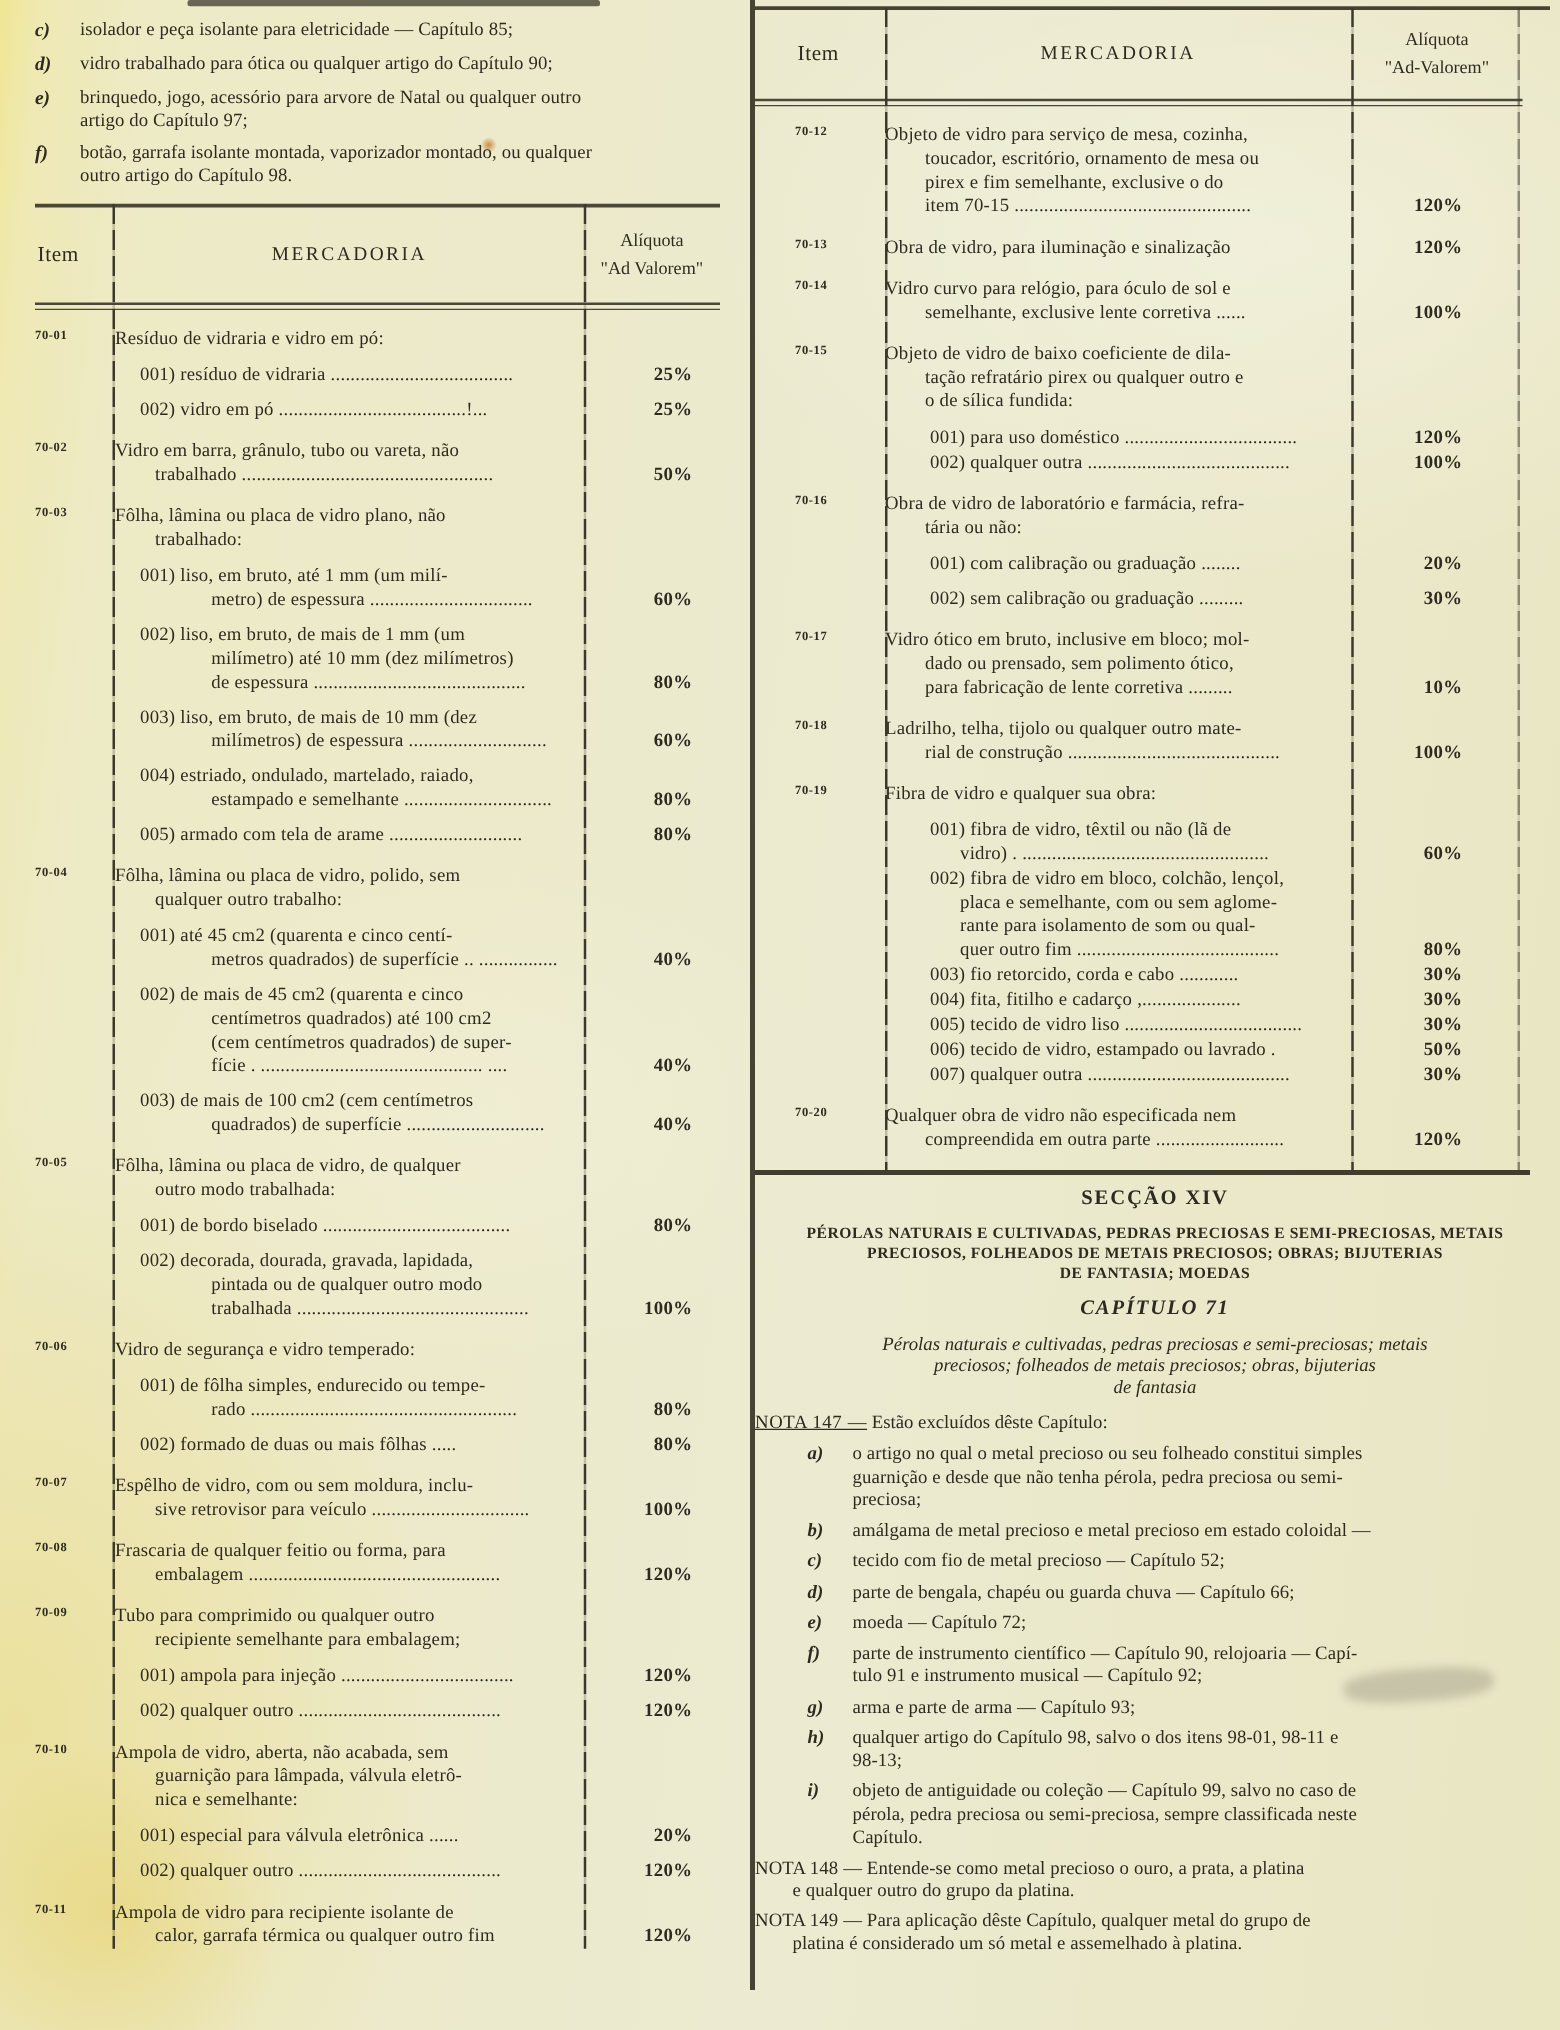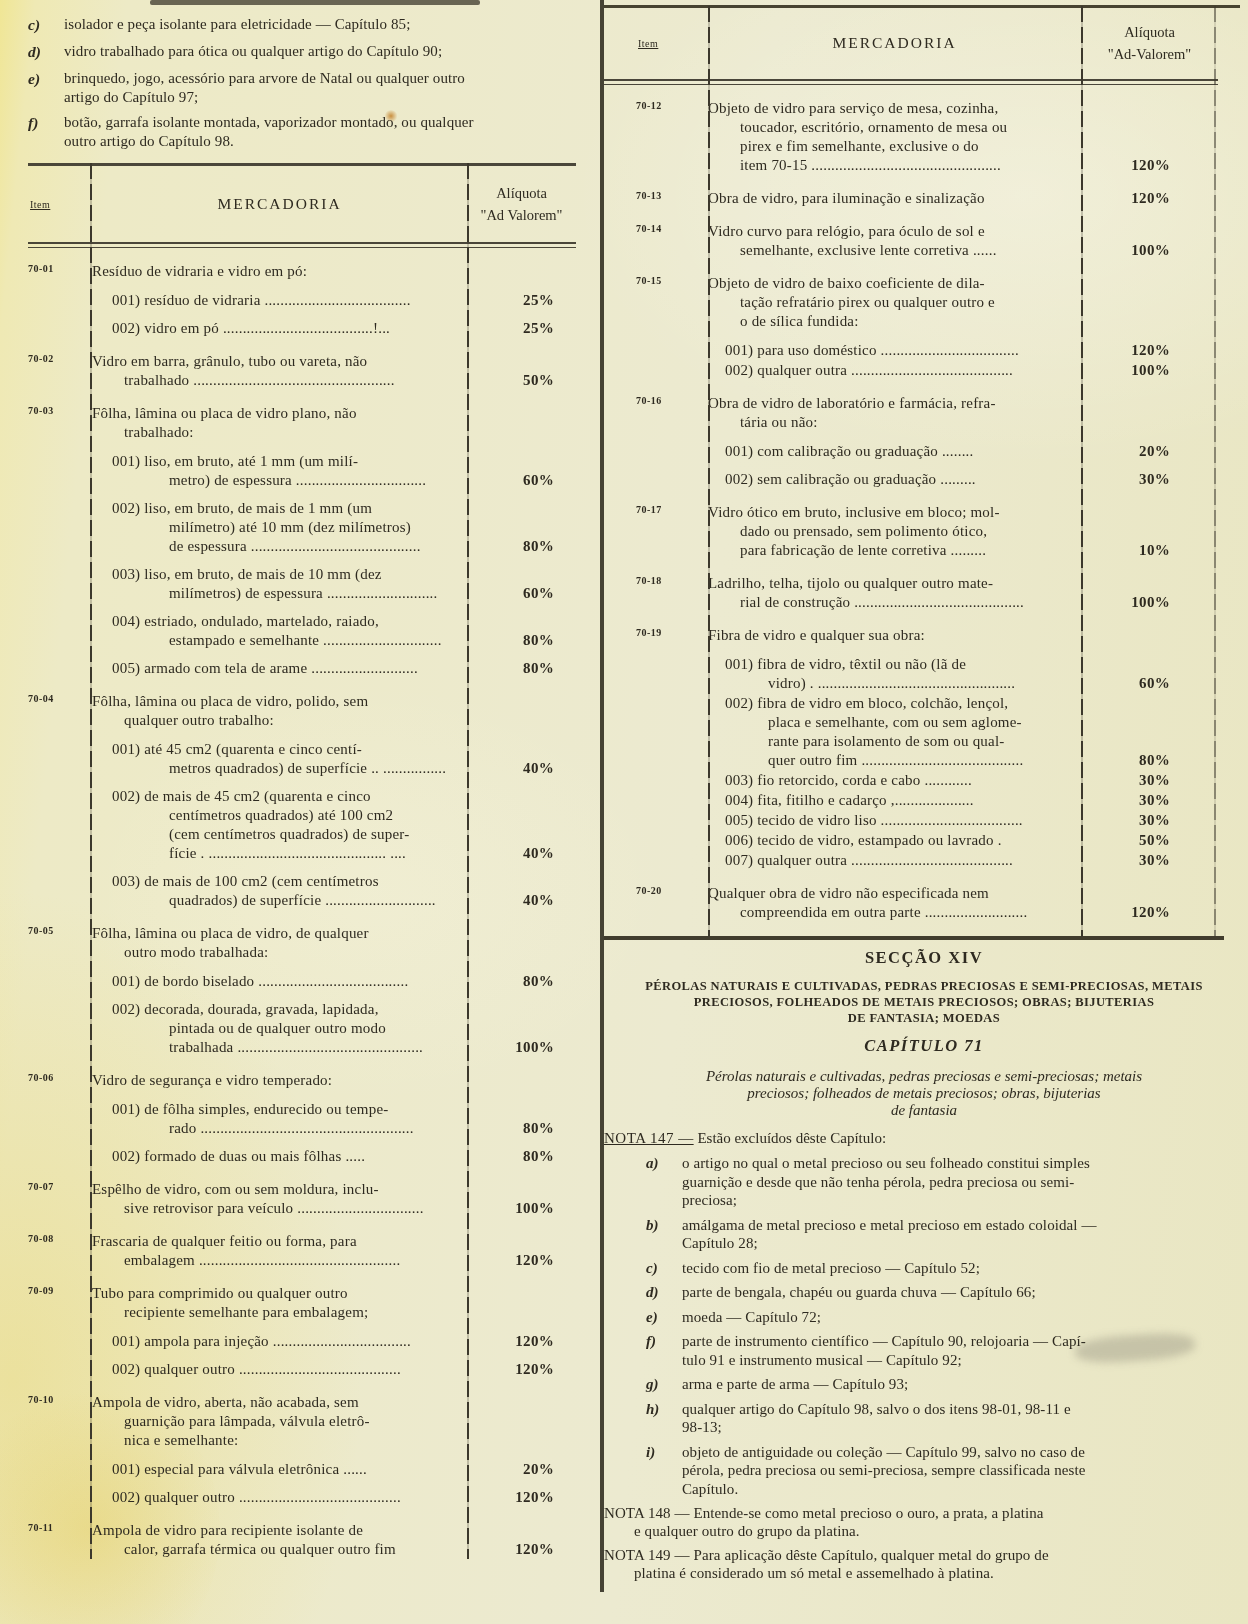--- a/index.html
+++ b/index.html
@@ -37,40 +37,40 @@
   .entry.sub{margin-top:9px;}
   .entry.sub.tight{margin-top:1px;}
 
   
   #left-col{position:absolute;left:28px;top:8px;width:548px;}
   .intro-item{display:flex;margin-top:7px;font-size:15.5px;line-height:20px;}
   .intro-label{width:36px;font-style:italic;font-weight:bold;flex:none;}
   .intro-lines{flex:1;}
   #ltable{position:relative;margin-top:13px;}
   #lheader{display:grid;grid-template-columns:64px 375px 1fr;height:76px;align-items:center;}
-  .hdr-item{font-size:10px;letter-spacing:.5px;padding-left:2px;text-decoration:underline;}
+  .hdr-item{font-size:17px;letter-spacing:.5px;padding-left:2px;}
   .hdr-merc{text-align:center;font-size:15.5px;letter-spacing:2px;}
   .hdr-aliq{text-align:center;font-size:14.5px;line-height:22px;}
   #left-rows{margin-top:12px;}
   #ltable .trow{grid-template-columns:64px 1fr;}
   #ltable .elines{width:375px;}
   #ltable .eval{padding-right:22px;}
 
   
   #right-col{position:absolute;left:604px;top:0;width:644px;}
   #rtable{position:relative;width:614px;padding-top:7px;}
   #rtop-line{position:absolute;top:5px;left:0;width:636px;height:2.5px;background:#35311f;opacity:.9;}
   #rheader{display:grid;grid-template-columns:104px 373px 1fr;height:72px;align-items:center;}
   #rheader .hdr-item{padding-left:34px;}
   #right-rows{margin-top:12px;}
   #rtable .trow{grid-template-columns:104px 1fr;}
   #rtable .titem{padding-left:32px;}
   #rtable .elines{width:373px;}
   #rtable .eval{padding-right:48px;}
-  #rtable .entry.sub .l.first{padding-left:17px;}
+  #rtable .entry.sub .l.first{padding-left:36px;}
   #rtable .entry.sub .l.cont{padding-left:60px;}
   #rbottom-rule{margin-top:14px;border-top:4px solid #322e20;width:620px;opacity:.92;}
 
   
   #rsection{width:640px;}
   #secao-title{margin-top:8px;text-align:center;font-weight:bold;font-size:16.5px;letter-spacing:1.5px;}
   #secao-desc{margin-top:10px;text-align:center;font-weight:bold;font-size:12.5px;line-height:16px;letter-spacing:.4px;}
   #capitulo-title{margin-top:10px;text-align:center;font-weight:bold;font-style:italic;font-size:16.5px;letter-spacing:1.5px;}
   #capitulo-desc{margin-top:12px;text-align:center;font-style:italic;font-size:15px;line-height:17px;}
   #nota147-line{margin-top:10px;font-size:15px;line-height:19px;}
@@ -626,21 +626,20 @@
           <div class="nota-item-lines">
             <div class="nl">o artigo no qual o metal precioso ou seu folheado constitui simples</div>
             <div class="nl">guarnição e desde que não tenha pérola, pedra preciosa ou semi-</div>
             <div class="nl">preciosa;</div>
           </div>
         </div>
         <div class="nota-item">
           <span class="nota-item-label">b)</span>
           <div class="nota-item-lines">
             <div class="nl">amálgama de metal precioso e metal precioso em estado coloidal —</div>
-            <div class="nl">Capítulo 28;</div>
           </div>
         </div>
         <div class="nota-item">
           <span class="nota-item-label">c)</span>
           <div class="nota-item-lines">
             <div class="nl">tecido com fio de metal precioso — Capítulo 52;</div>
           </div>
         </div>
         <div class="nota-item">
           <span class="nota-item-label">d)</span>

